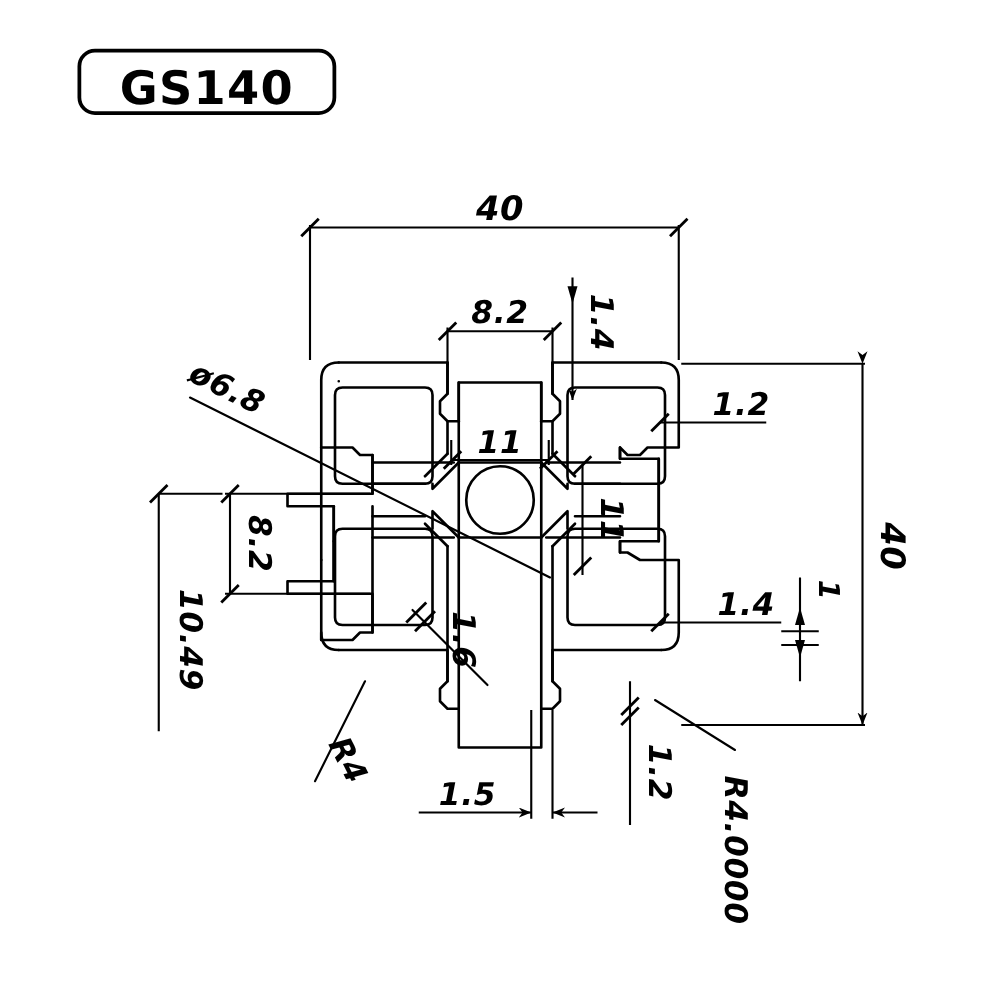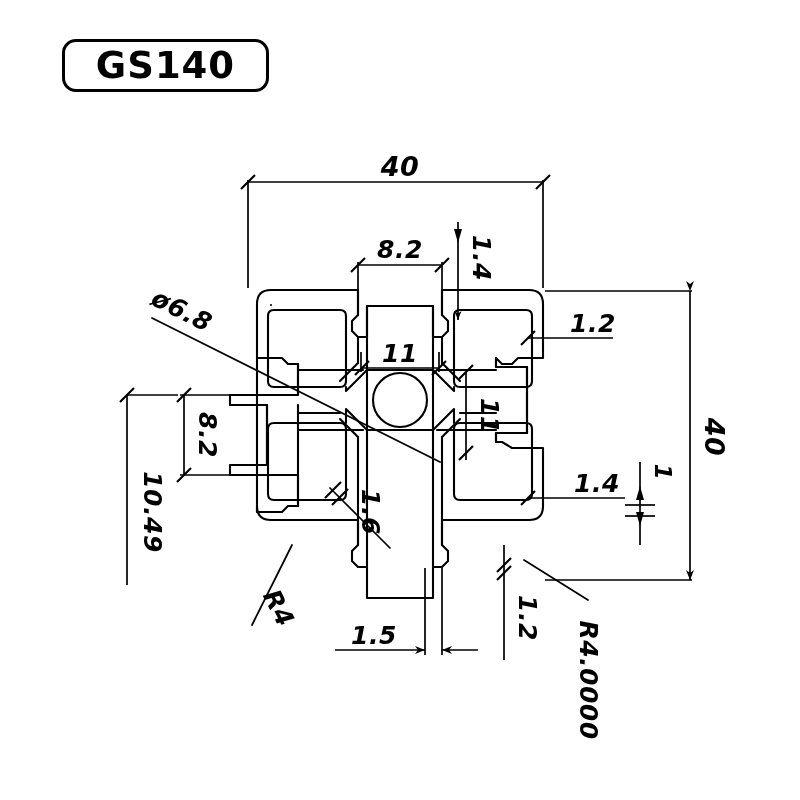--- a/index.html
+++ b/index.html
@@ -10,21 +10,21 @@
   .ln{fill:none;stroke:#000;stroke-width:2.1;stroke-linejoin:round;stroke-linecap:round;}
   .ln-thin{fill:none;stroke:#000;stroke-width:1.7;stroke-linecap:round;}
   .dim{fill:none;stroke:#000;stroke-width:1.7;stroke-linecap:butt;}
   .ext{fill:none;stroke:#000;stroke-width:1.7;stroke-linecap:butt;}
   .tick{stroke:#000;stroke-width:2.2;stroke-linecap:butt;}
   .arrowfill{fill:#000;stroke:none;}
   .dimtext{font-family:"DejaVu Sans", sans-serif;font-weight:700;fill:#000;
            font-style:italic;letter-spacing:0.5px;}
   #badge{position:absolute;left:62px;top:39px;width:207px;height:53px;
          border:3px solid #000;border-radius:14px;background:#fff;
-         display:flex;align-items:center;justify-content:center;box-sizing:border-box;}
+         display:flex;align-items:flex-end;justify-content:center;box-sizing:border-box;}
   #badge span{font-family:"DejaVu Sans", sans-serif;font-size:37px;font-weight:700;
               color:#000;letter-spacing:1px;line-height:1;}
 </style>
 </head>
 <body>
 
 <div id="sheet">
 
   <div id="badge">
     <span>GS140</span>

